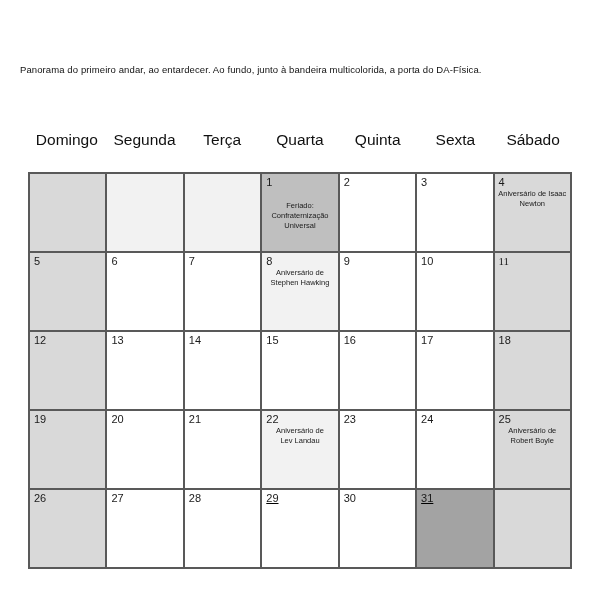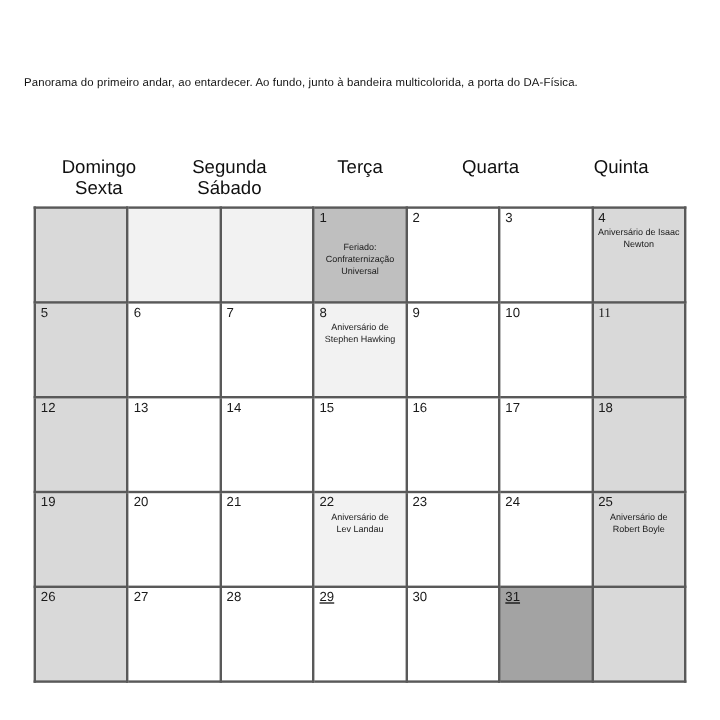--- a/index.html
+++ b/index.html
@@ -23,21 +23,21 @@
     font-size: 9.5px;
     color: #111111;
     letter-spacing: 0.1px;
   }
   .weekday-row {
     position: absolute;
     left: 28px;
     top: 131px;
     width: 544px;
     display: grid;
-    grid-template-columns: repeat(5, 1fr);
+    grid-template-columns: repeat(7, 1fr);
   }
   .weekday {
     text-align: center;
     font-size: 15.5px;
     color: #101010;
   }
   table.calendar {
     position: absolute;
     left: 28px;
     top: 172px;

